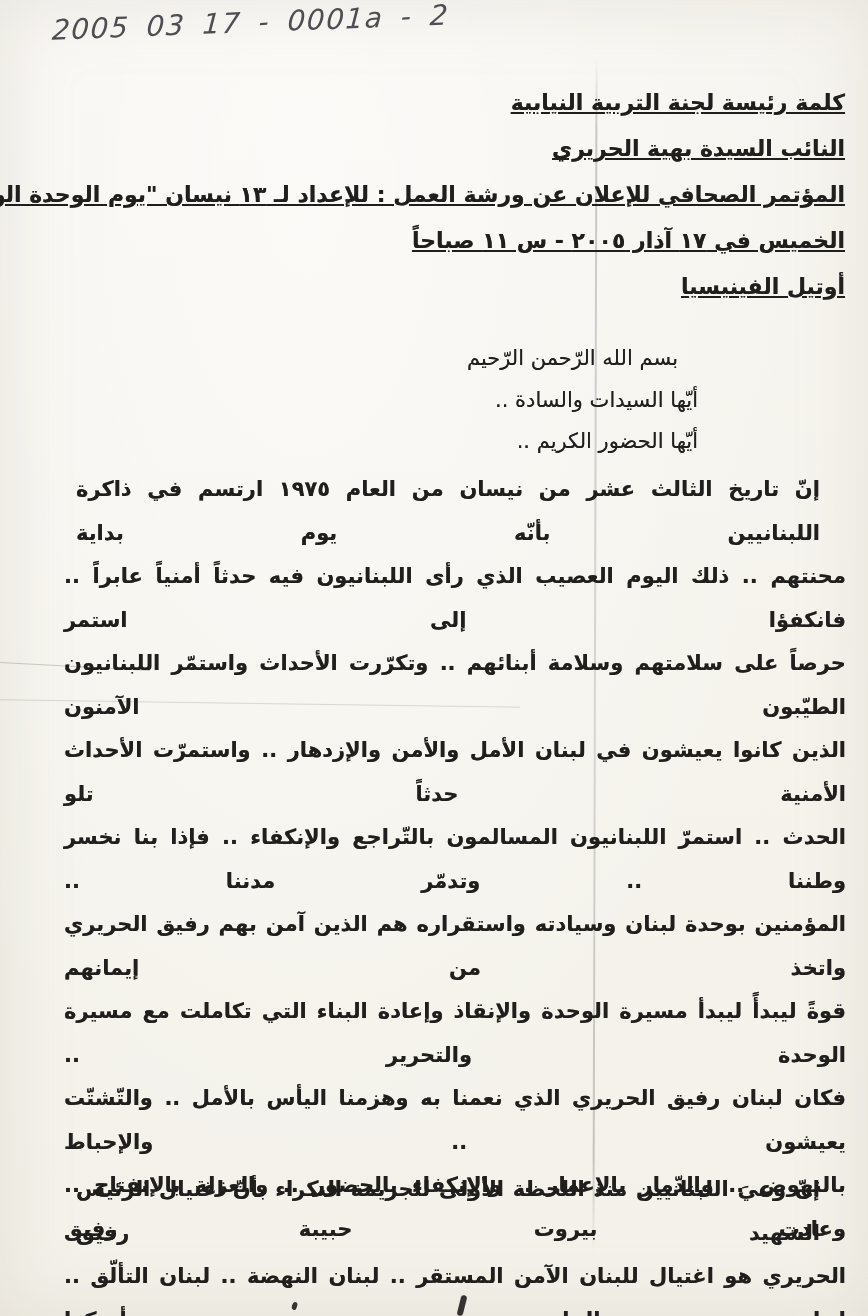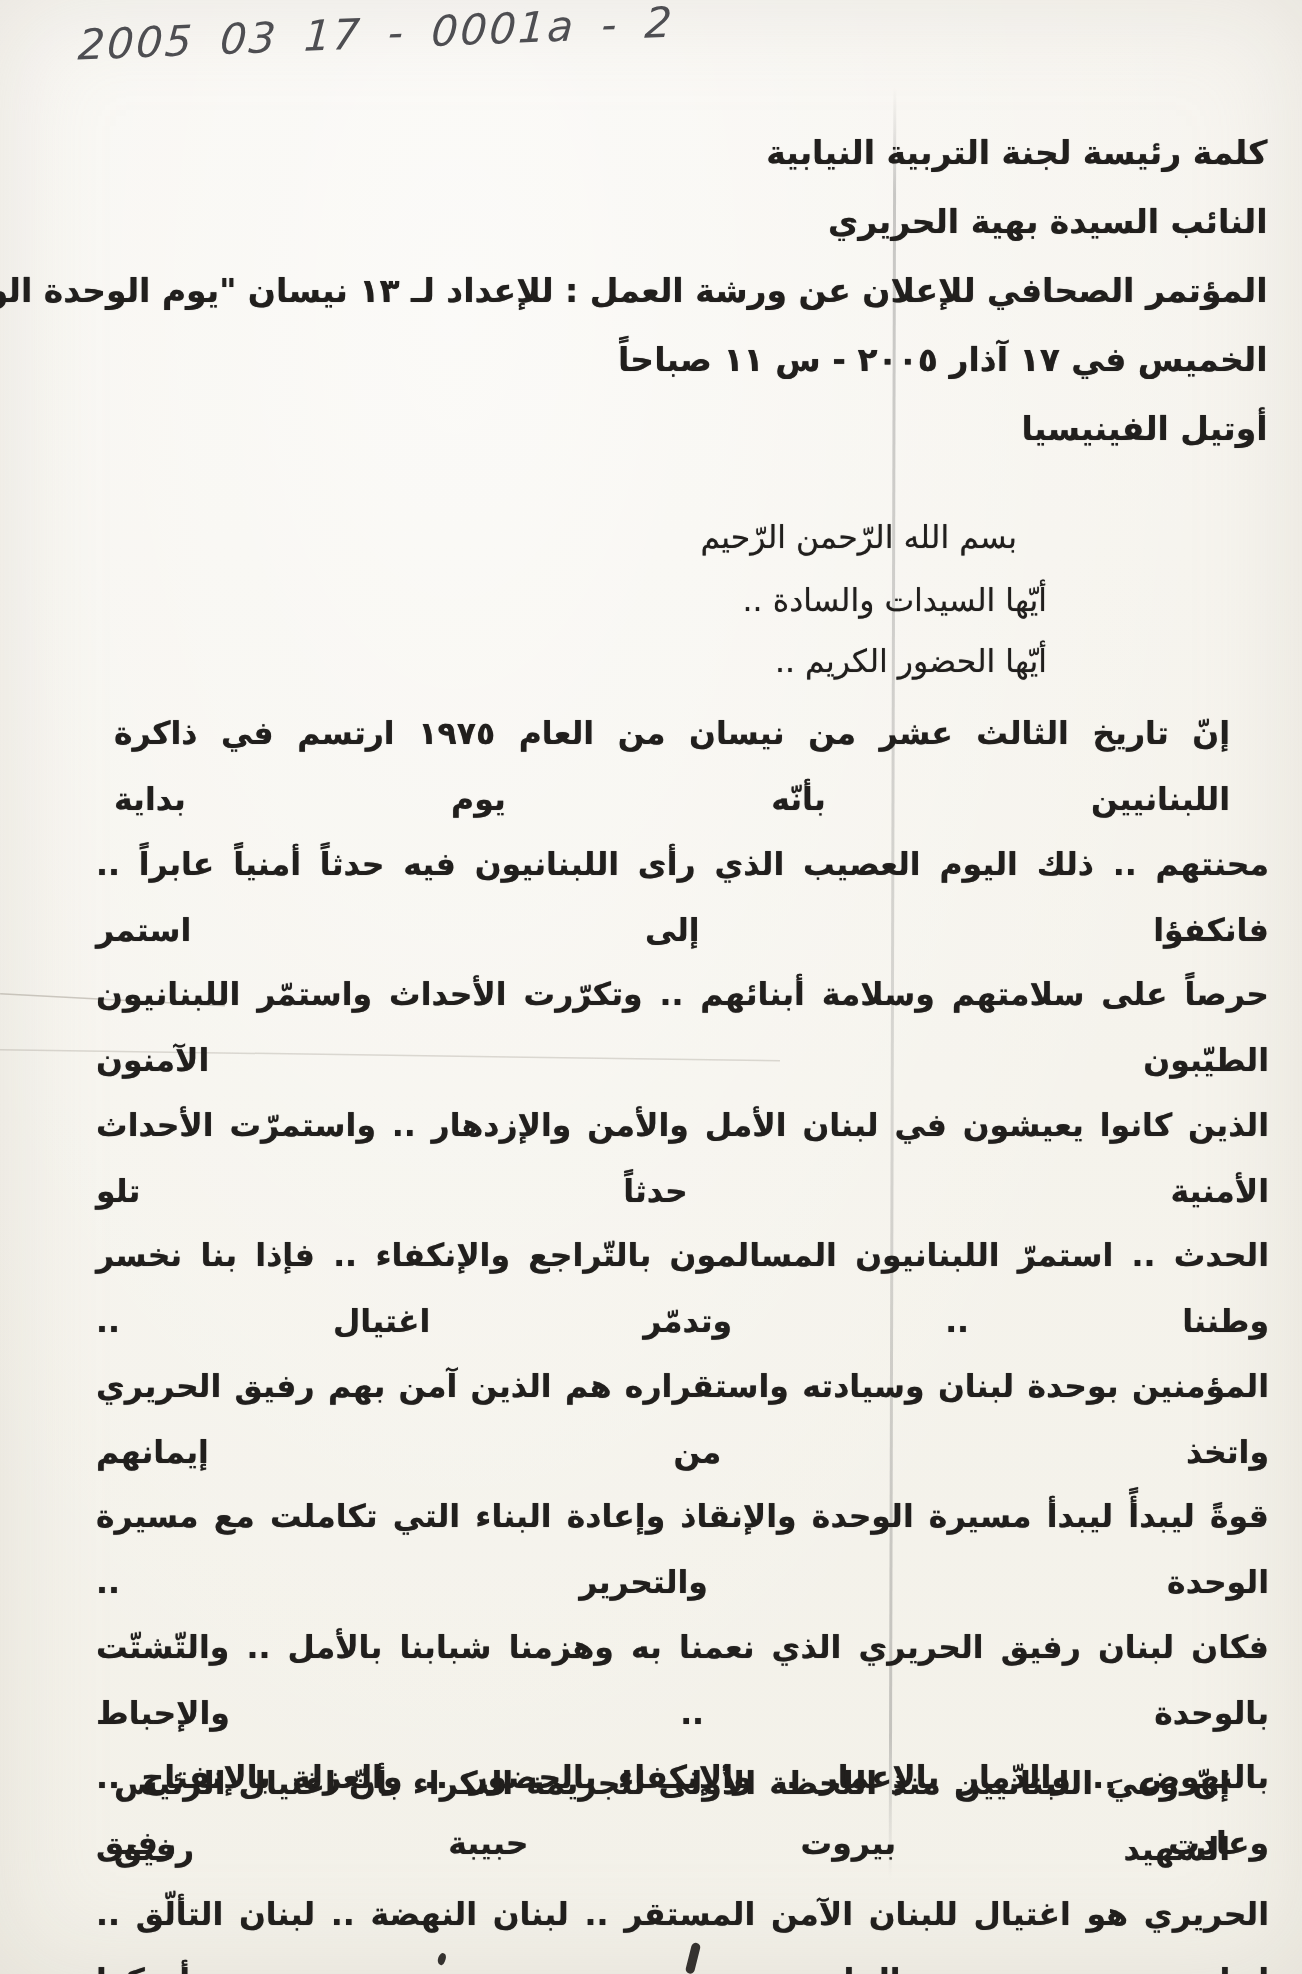--- a/index.html
+++ b/index.html
@@ -33,20 +33,21 @@
   .crease{position:absolute;background:rgba(150,144,132,0.45);height:1px;}
   .crease.c1{left:0;top:666px;width:150px;transform:rotate(3deg);}
   .crease.c2{left:0;top:703px;width:520px;transform:rotate(0.8deg);background:rgba(150,144,132,0.30);}
   
   .header{
     position:absolute;top:80px;right:23px;left:100px;
     direction:rtl;text-align:right;
     font-size:22px;font-weight:bold;line-height:46px;
     text-shadow:0 0 0.5px rgba(25,25,25,0.65);
     white-space:nowrap;
+    text-decoration:underline;
   }
   
   .bismillah{
     position:absolute;top:346px;right:190px;
     direction:rtl;font-size:21px;font-weight:normal;
     text-shadow:0 0 0.5px rgba(25,25,25,0.65);
     white-space:nowrap;
   }
   .greet{
     position:absolute;right:170px;
@@ -98,24 +99,24 @@
 
   <div class="greet g1">أيّها السيدات والسادة ..</div>
 
   <div class="greet g2">أيّها الحضور الكريم ..</div>
 
   <div class="para p1">
     <div class="bline indent">إنّ تاريخ الثالث عشر من نيسان من العام ١٩٧٥ ارتسم في ذاكرة اللبنانيين بأنّه يوم بداية</div>
     <div class="bline">محنتهم .. ذلك اليوم العصيب الذي رأى اللبنانيون فيه حدثاً أمنياً عابراً .. فانكفؤا إلى استمر</div>
     <div class="bline">حرصاً على سلامتهم وسلامة أبنائهم .. وتكرّرت الأحداث واستمّر اللبنانيون الطيّبون الآمنون</div>
     <div class="bline">الذين كانوا يعيشون في لبنان الأمل والأمن والإزدهار .. واستمرّت الأحداث الأمنية حدثاً تلو</div>
-    <div class="bline">الحدث .. استمرّ اللبنانيون المسالمون بالتّراجع والإنكفاء .. فإذا بنا نخسر وطننا .. وتدمّر اغتيال ..</div>
+    <div class="bline">الحدث .. استمرّ اللبنانيون المسالمون بالتّراجع والإنكفاء .. فإذا بنا نخسر وطننا .. وتدمّر مدننا ..</div>
     <div class="bline">المؤمنين بوحدة لبنان وسيادته واستقراره هم الذين آمن بهم رفيق الحريري واتخذ من إيمانهم</div>
     <div class="bline">قوةً ليبدأً ليبدأ مسيرة الوحدة والإنقاذ وإعادة البناء التي تكاملت مع مسيرة الوحدة والتحرير ..</div>
-    <div class="bline">فكان لبنان رفيق الحريري الذي نعمنا به وهزمنا شبابنا بالأمل .. والتّشتّت بالوحدة .. والإحباط</div>
+    <div class="bline">فكان لبنان رفيق الحريري الذي نعمنا به وهزمنا اليأس بالأمل .. والتّشتّت يعيشون .. والإحباط</div>
     <div class="bline">بالنهوض .. والدّمار بالإعمار .. والإنكفاء بالحضور .. والعزلة بالإنفتاح .. وعادت بيروت حبيبة رفيق</div>
 
   </div>
 
   <div class="para p2">
     <div class="bline indent">إنّ وعيَ اللبنانيين منذ اللحظة الأولى للجريمة النكراء بأنّ اغتيال الرئيس الشهيد رفيق</div>
     <div class="bline">الحريري هو اغتيال للبنان الآمن المستقر .. لبنان النهضة .. لبنان التألّق .. لبنان الحلم .. وأدركوا</div>
   </div>
 
   <div class="cutmark m1"></div>

